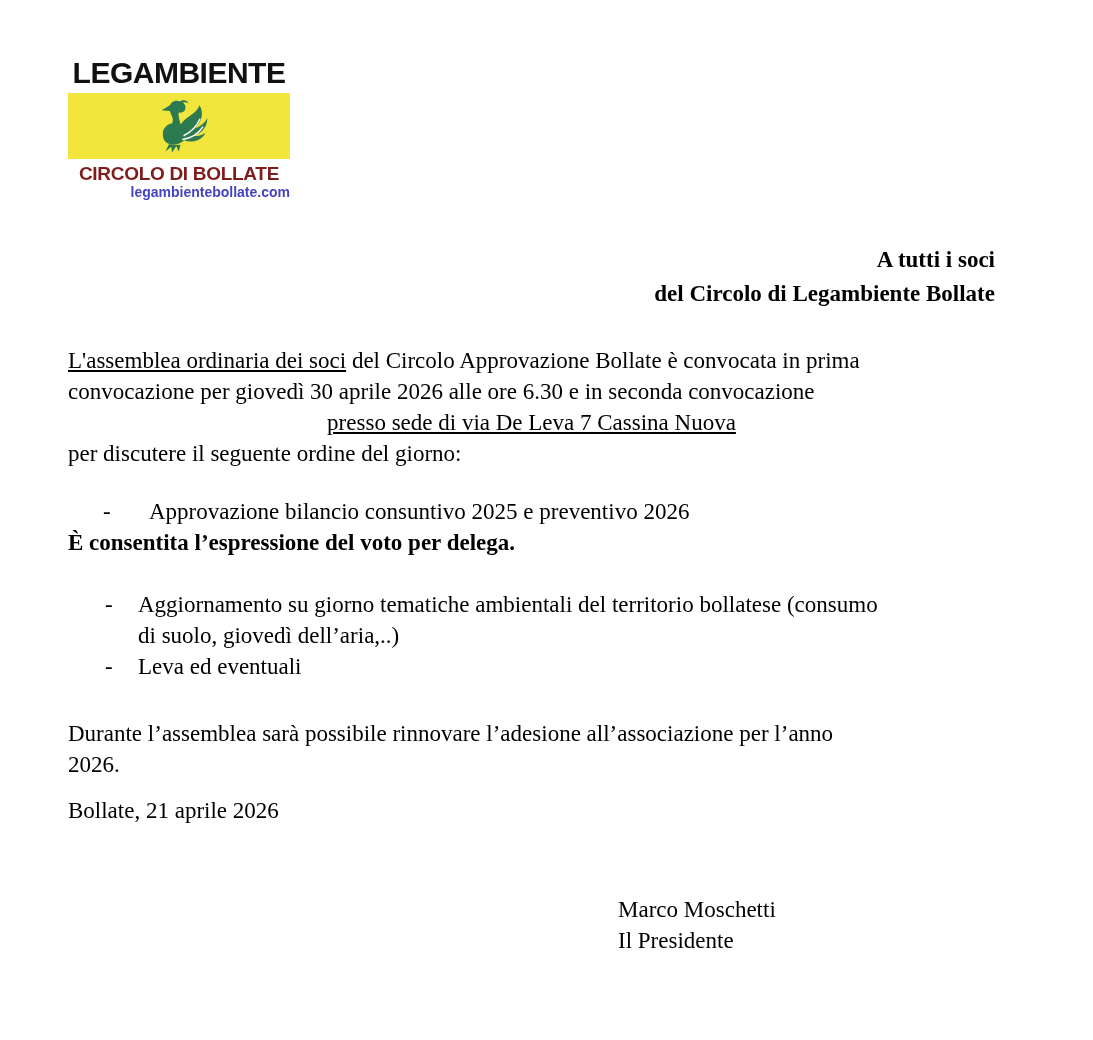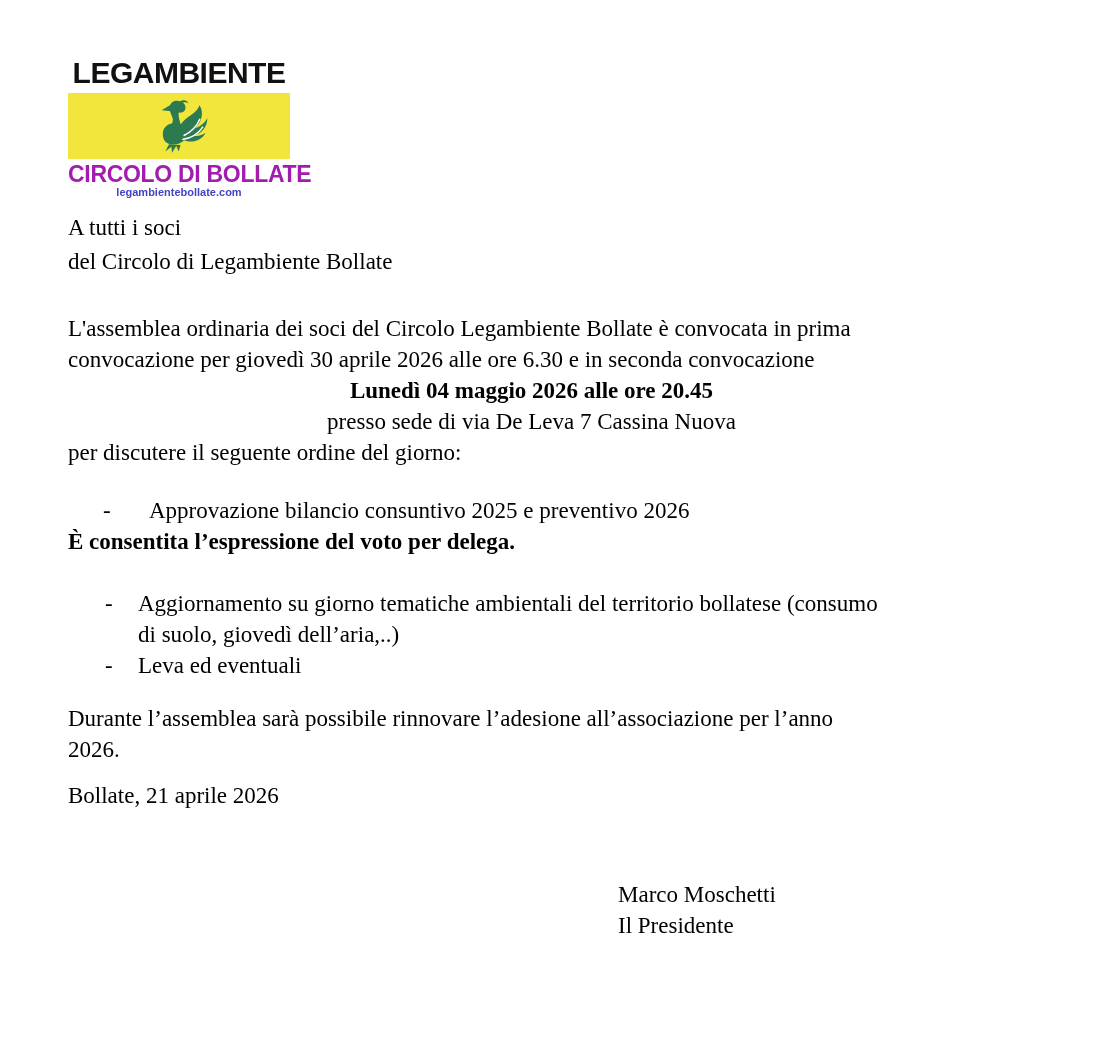--- a/index.html
+++ b/index.html
@@ -48,59 +48,61 @@
     justify-content: center;
   }
   .swan {
     width: 64px;
     height: 58px;
     color: var(--brand-green);
   }
   .logo-sub {
     margin-top: 4px;
     font-weight: bold;
-    font-size: 23px;
+    font-size: 19px;
     line-height: 22px;
     letter-spacing: -0.3px;
-    color: #a21caf;
+    color: #7f1d1d;
     white-space: nowrap;
   }
   .logo-url {
     font-weight: bold;
-    font-size: 11px;
+    font-size: 14px;
     line-height: 14px;
     color: var(--link-blue);
+    text-align: right;
   }
 
   
   .recipient {
-    margin-top: 12px;
-    font-weight: normal;
+    margin-top: 44px;
+    font-weight: bold;
     line-height: 34px;
+    text-align: right;
   }
   .opening { margin-top: 34px; }
   .center { text-align: center; }
   .bold { font-weight: bold; }
-  .u { }
+  .u { text-decoration: underline; }
 
   .agenda1 { margin-top: 27px; }
   .agenda2 { margin-top: 31px; }
   .item { display: flex; }
   .item .dash {
     flex: 0 0 auto;
     width: 33px;
     margin-left: 37px;
   }
   .item.item-first .dash {
     width: 46px;
     margin-left: 35px;
   }
   .item-text > span { display: block; }
 
-  .membership { margin-top: 22px; font-family: Liberation Serif, serif; }
+  .membership { margin-top: 36px; font-family: Liberation Serif, serif; }
   .dateline { margin-top: 15px; }
   .signature { margin-top: 68px; margin-left: 550px; }
 </style>
 </head>
 <body>
 
 <div class="page">
 
   <div class="logo">
     <div class="logo-title">LEGAMBIENTE</div>
@@ -123,23 +125,22 @@
     <div class="logo-sub">CIRCOLO DI BOLLATE</div>
     <div class="logo-url">legambientebollate.com</div>
   </div>
 
   <div class="recipient">
     <div>A tutti i soci</div>
     <div>del Circolo di Legambiente Bollate</div>
   </div>
 
   <div class="opening">
-    <div><span class="u">L'assemblea ordinaria dei soci</span><span> del Circolo Legambiente Bollate è convocata in prima</span></div>
+    <div><span class="u">L'assemblea ordinaria dei soci</span><span> del Circolo Approvazione Bollate è convocata in prima</span></div>
     <div>convocazione per giovedì 30 aprile 2026 alle ore 6.30 e in seconda convocazione</div>
-    <div class="center bold">Lunedì 04 maggio 2026 alle ore 20.45</div>
     <div class="center"><span class="u">presso sede di via De Leva 7 Cassina Nuova</span></div>
     <div>per discutere il seguente ordine del giorno:</div>
   </div>
 
   <div class="agenda1">
     <div class="item item-first">
       <span class="dash">-</span>
       <span>Approvazione bilancio consuntivo 2025 e preventivo 2026</span>
     </div>
     <div class="bold">È consentita l’espressione del voto per delega.</div>

